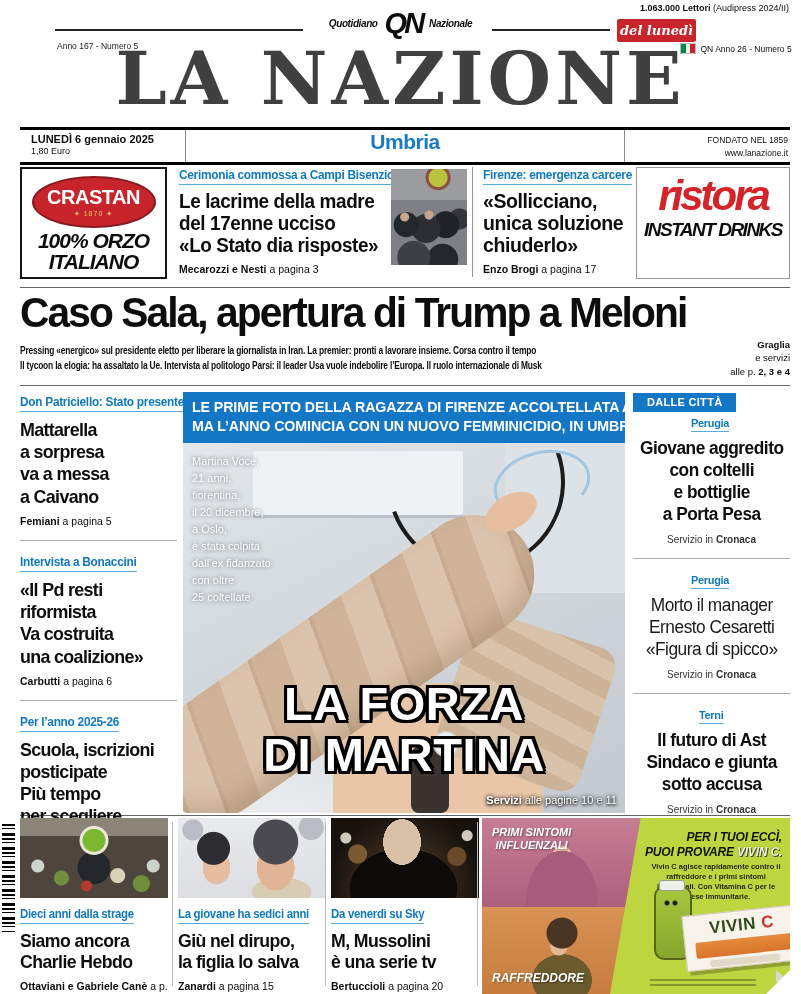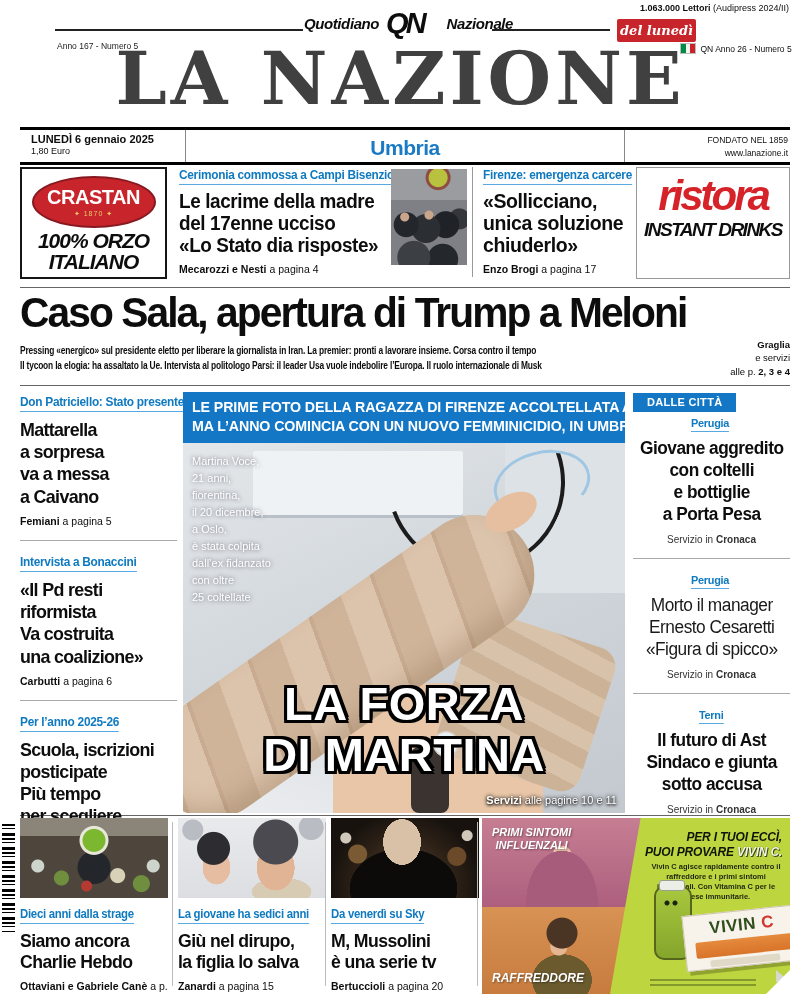--- a/index.html
+++ b/index.html
@@ -6,42 +6,42 @@
   .page{position:relative;width:801px;height:994px;background:#fff;overflow:hidden;
         font-family:"Liberation Sans",sans-serif;color:#0d0d0d;}
   .abs{position:absolute;}
 
   
   .readers{top:3px;right:12px;font-size:9px;}
   .hrule{height:2px;background:#222;}
   .rule-l{top:29px;left:55px;width:248px;}
   .rule-r{top:29px;left:492px;width:118px;}
   .brandline{top:12px;left:50%;transform:translateX(-50%);display:flex;align-items:center;gap:7px;}
-  .brand-word{font-size:15px;font-weight:bold;font-style:italic;letter-spacing:-0.4px;margin-left:16px;}
+  .brand-word{font-size:10px;font-weight:bold;font-style:italic;letter-spacing:-0.4px;}
   .qn-logo{font-size:29px;font-weight:bold;font-style:italic;letter-spacing:-3px;line-height:0.8;}
   .anno-left{top:41px;left:57px;font-size:8.5px;color:#222;}
   .lunedi-badge{top:19px;left:617px;width:79px;height:23px;background:#c8242b;color:#fff;
     display:flex;align-items:center;justify-content:center;border-radius:2px;
     font-family:"DejaVu Serif",serif;font-style:italic;font-weight:bold;font-size:13px;}
   .issue-right{top:43px;left:680px;display:flex;align-items:center;gap:5px;font-size:8.5px;}
   .flag{display:flex;height:9px;border:0.5px solid #bbb;}
   .flag span{width:4.5px;height:9px;display:block;}
   .fl-g{background:#008c45;} .fl-w{background:#f4f5f0;} .fl-r{background:#cd212a;}
 
   
   .masthead{top:40px;left:0;width:100%;text-align:center;color:#404040;
     font-family:"DejaVu Serif",serif;font-weight:bold;font-size:73px;letter-spacing:4px;line-height:1.05;}
 
   
   .datebar{top:127px;left:20px;width:770px;height:32px;border-top:3px solid #000;
     border-bottom:3.5px solid #000;display:flex;box-sizing:content-box;}
   .db-left{width:157px;border-right:1px solid #888;padding:3px 8px 0 2px;box-sizing:border-box;margin-left:9px;}
   .db-date{font-size:11px;font-weight:bold;}
   .db-price{font-size:9px;margin-top:1px;}
-  .db-center{flex:1;text-align:center;padding-top:6px;}
+  .db-center{flex:1;text-align:center;padding-top:0;}
   .db-edition{font-size:21px;font-weight:bold;color:#1a7ac4;letter-spacing:-0.5px;}
   .db-right{width:166px;border-left:1px solid #888;text-align:right;font-size:8.5px;
     padding:4px 2px 0 0;line-height:1.5;box-sizing:border-box;}
 
   
   .kick{display:inline-block;color:#0f7ac0;font-size:12.5px;font-weight:bold;
     border-bottom:1.5px solid #58a9df;padding-bottom:2px;letter-spacing:-0.3px;
     white-space:nowrap;transform:scaleX(0.95);transform-origin:left;}
   .hl{font-weight:bold;letter-spacing:-0.4px;line-height:1.12;white-space:pre-line;}
   .by{font-size:10.5px;margin-top:7px;}
@@ -275,21 +275,21 @@
         <div class="crastan-year">✦ 1870 ✦</div>
       </div>
       <div class="crastan-tag">100% ORZO</div>
       <div class="crastan-tag">ITALIANO</div>
     </div>
     <div class="abs ts-art1">
       <span class="kick">Cerimonia commossa a Campi Bisenzio</span>
       <div class="hl">Le lacrime della madre
 del 17enne ucciso
 «Lo Stato dia risposte»</div>
-      <div class="by"><b>Mecarozzi e Nesti</b><span> a pagina 4</span></div>
+      <div class="by"><b>Mecarozzi e Nesti</b><span> a pagina 3</span></div>
     </div>
     <div class="abs ts-photo1"></div>
     <div class="abs ts-vdiv"></div>
     <div class="abs ts-art2">
       <span class="kick">Firenze: emergenza carcere</span>
       <div class="hl">«Sollicciano,
 unica soluzione
 chiuderlo»</div>
       <div class="by"><b>Enzo Brogi</b><span> a pagina 17</span></div>
     </div>

